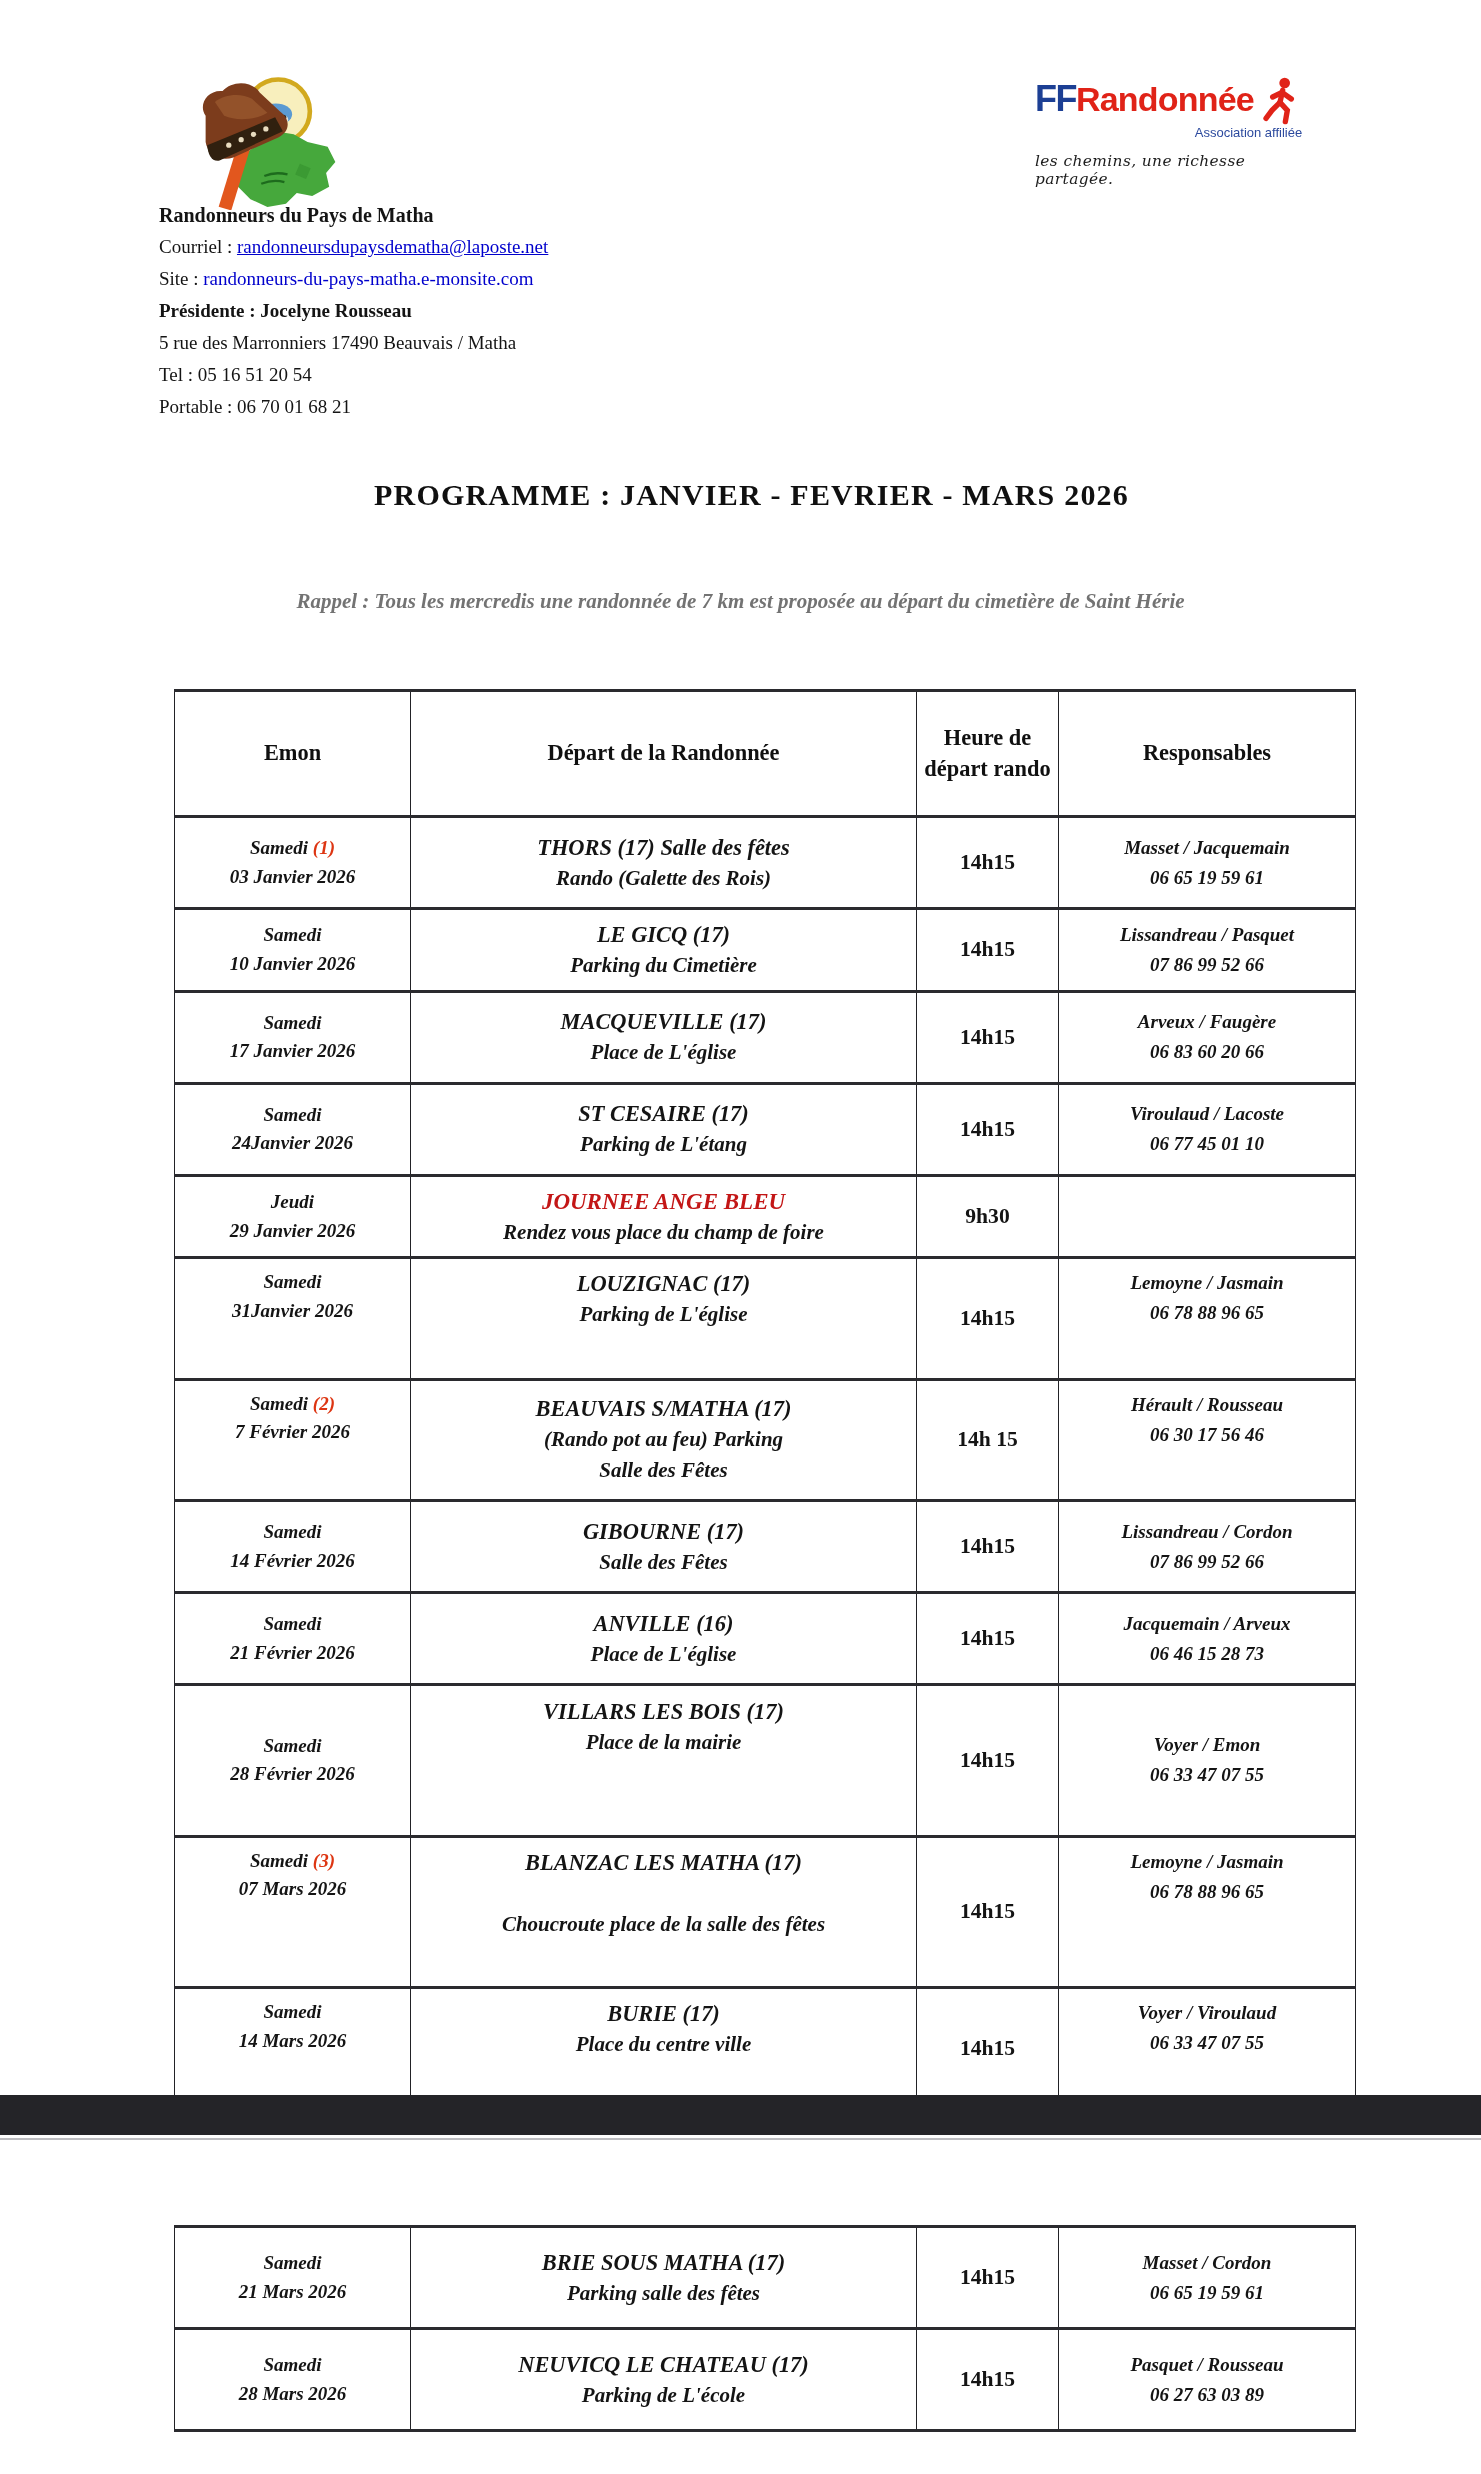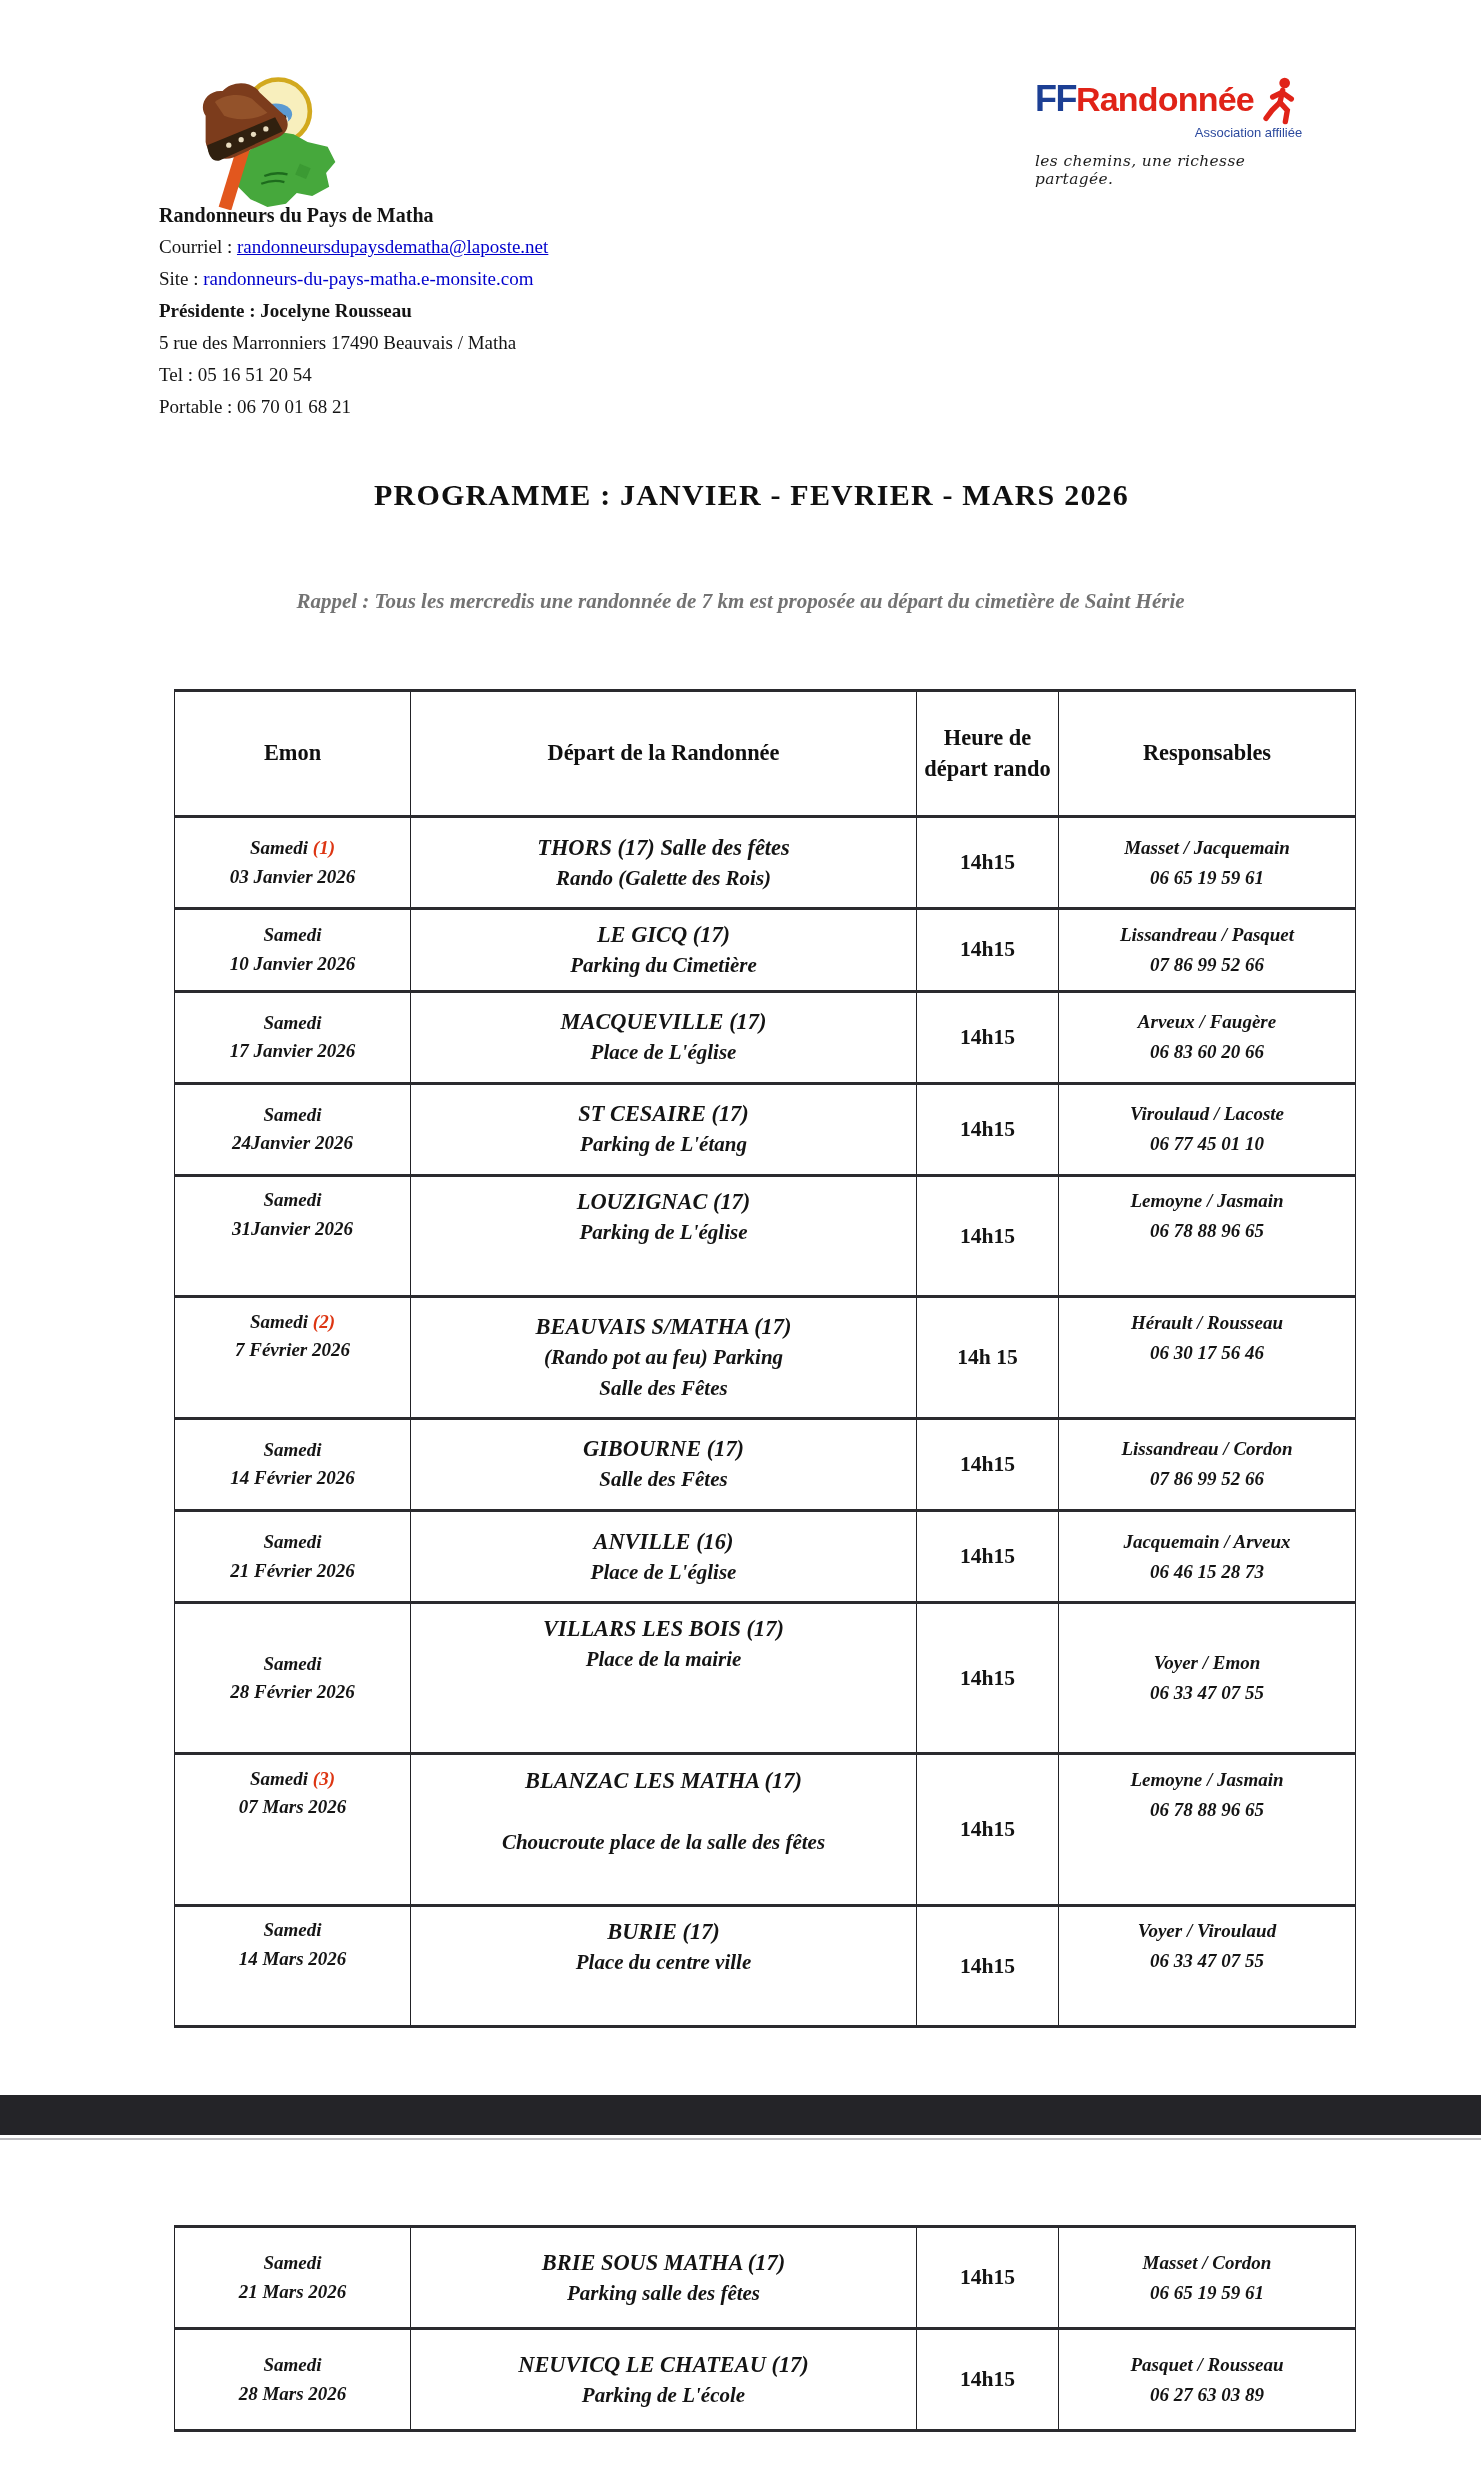--- a/index.html
+++ b/index.html
@@ -193,20 +193,32 @@
         <td class="dest-cell">
           <div class="dest-line dest-first">ST CESAIRE (17)</div>
           <div class="dest-line">Parking de L'étang</div>
         </td>
         <td class="time-cell">14h15</td>
         <td class="resp-cell">
           <div class="resp-names">Viroulaud / Lacoste</div>
           <div class="resp-phone">06 77 45 01 10</div>
         </td>
       </tr>
+      <tr class="row r-sm">
+        <td class="date-cell">
+          <div class="date-day">Jeudi</div>
+          <div class="date-date">29 Janvier 2026</div>
+        </td>
+        <td class="dest-cell">
+          <div class="dest-line dest-first dest-red">JOURNEE ANGE BLEU</div>
+          <div class="dest-line">Rendez vous place du champ de foire</div>
+        </td>
+        <td class="time-cell">9h30</td>
+        <td class="resp-cell"></td>
+      </tr>
       <tr class="row r-lg">
         <td class="date-cell vtop">
           <div class="date-day">Samedi</div>
           <div class="date-date">31Janvier 2026</div>
         </td>
         <td class="dest-cell vtop">
           <div class="dest-line dest-first">LOUZIGNAC (17)</div>
           <div class="dest-line">Parking de L'église</div>
         </td>
         <td class="time-cell">14h15</td>

